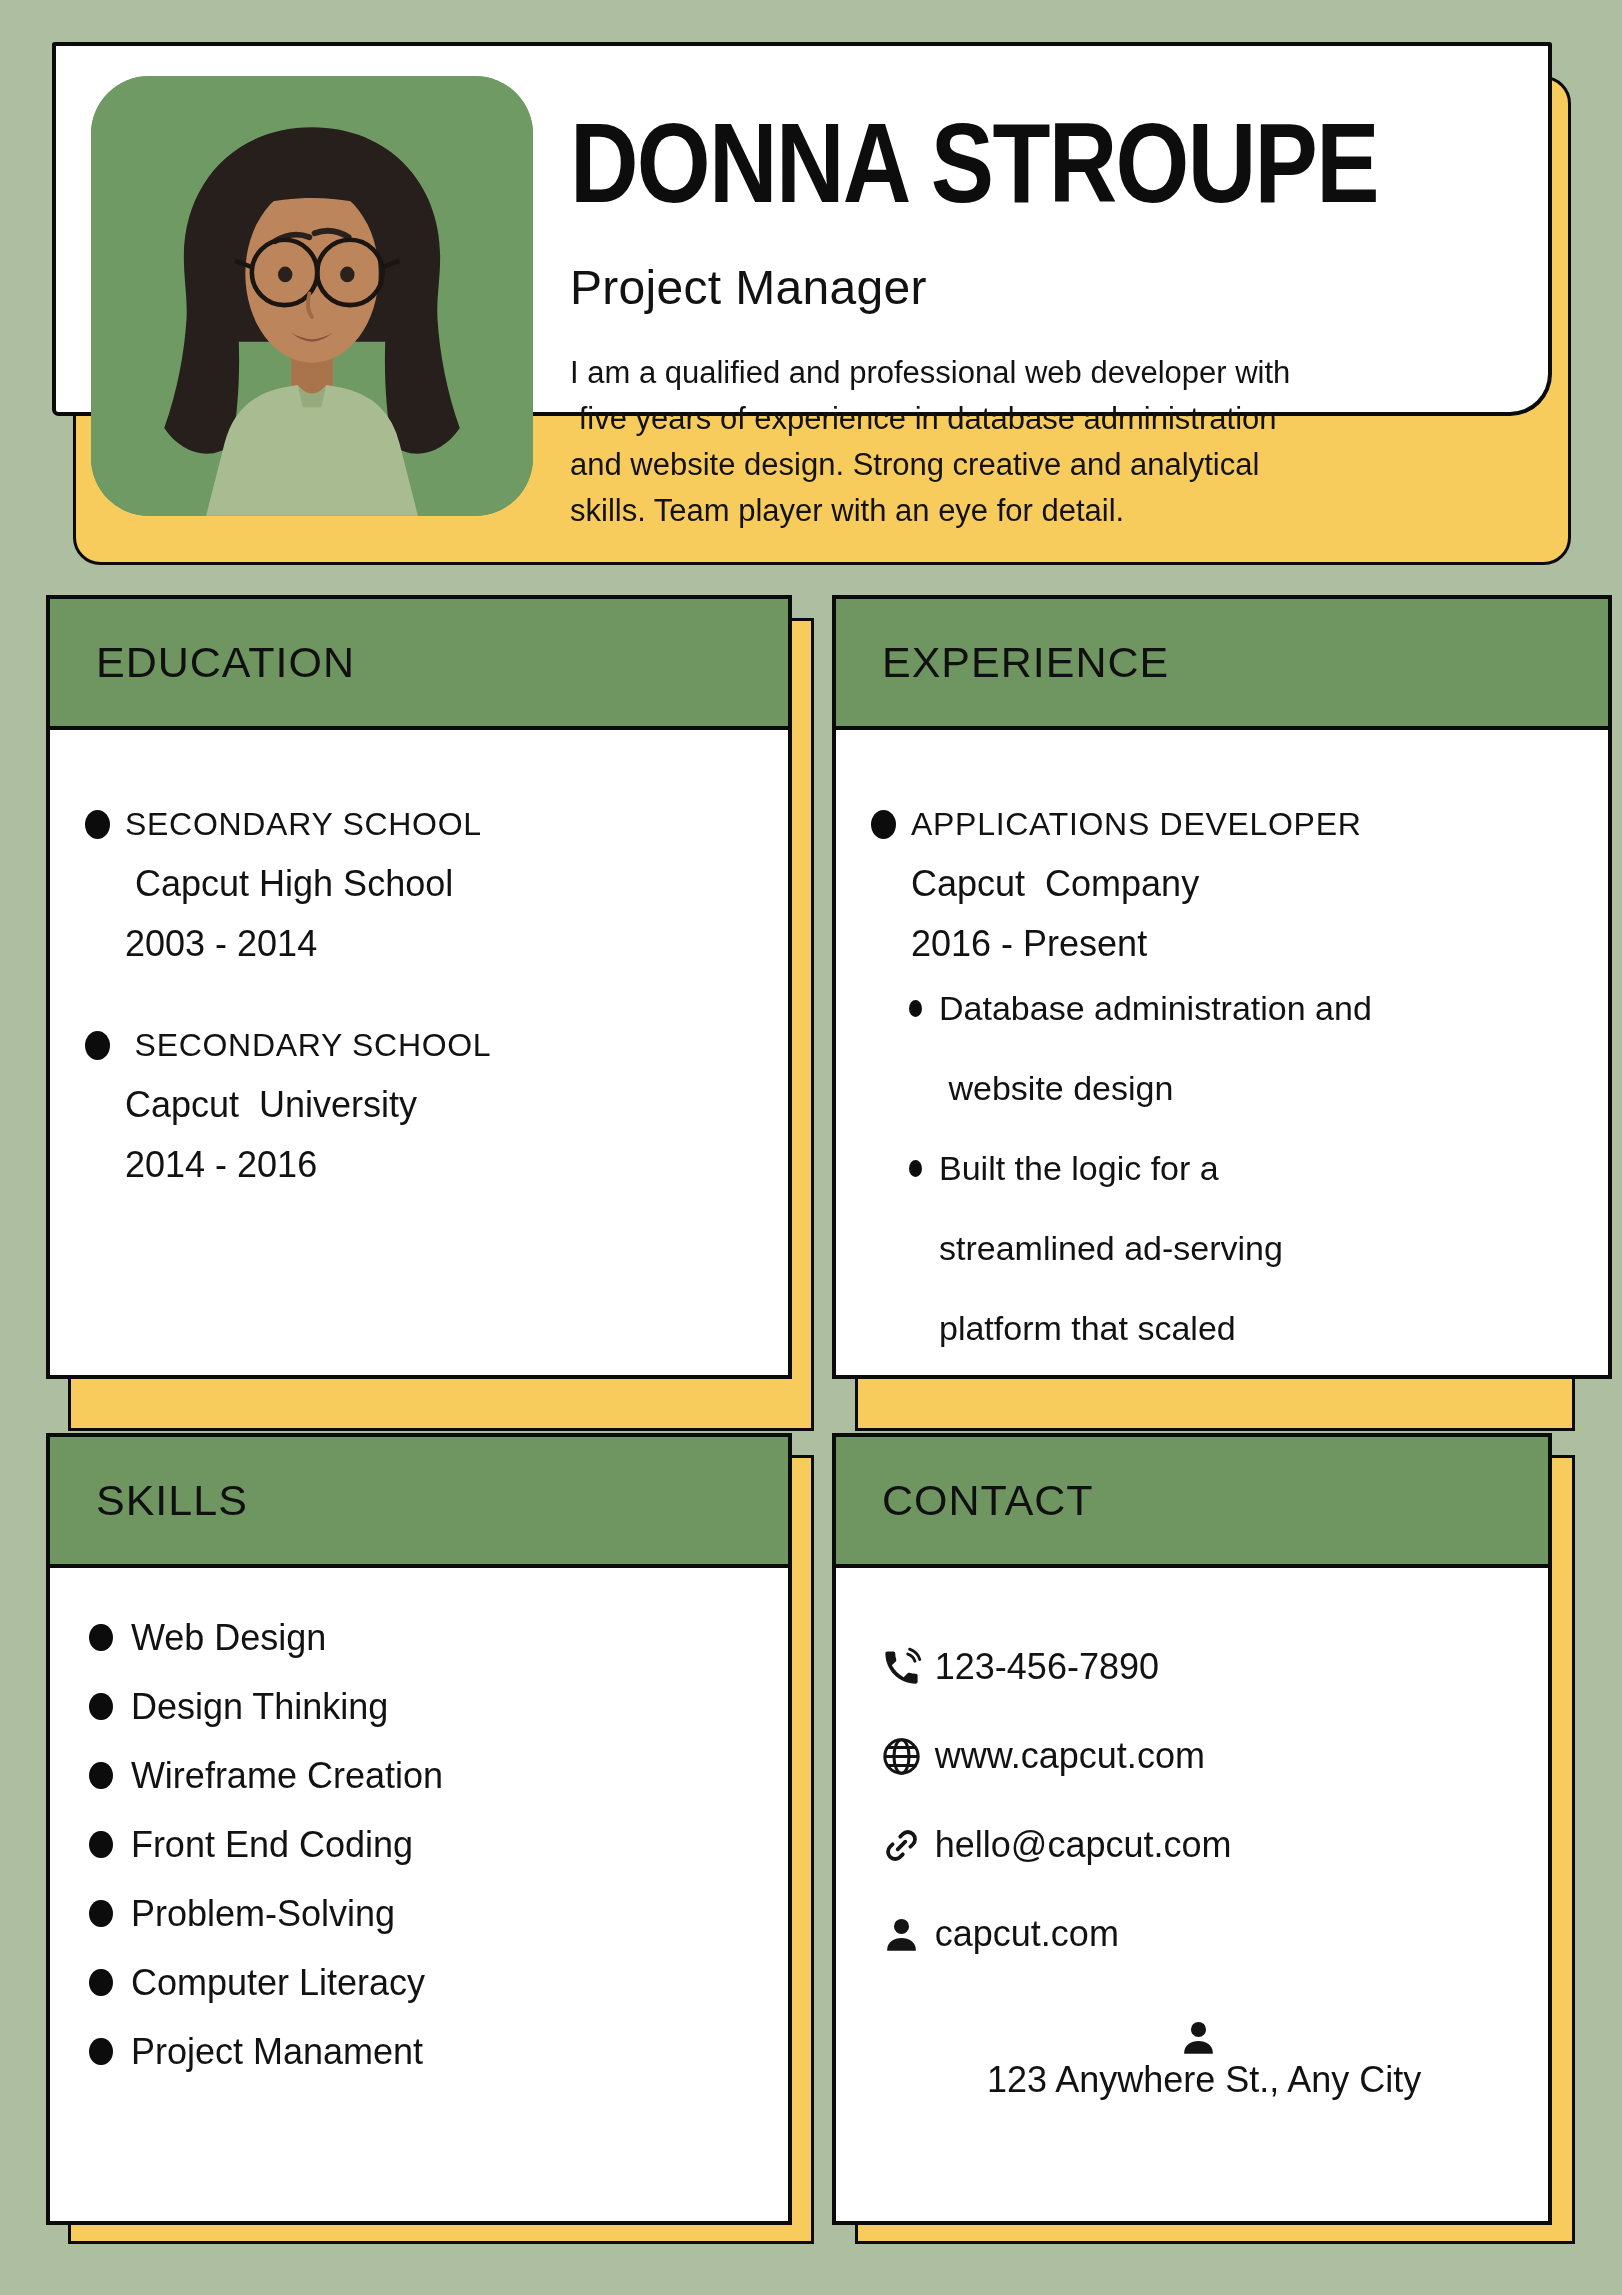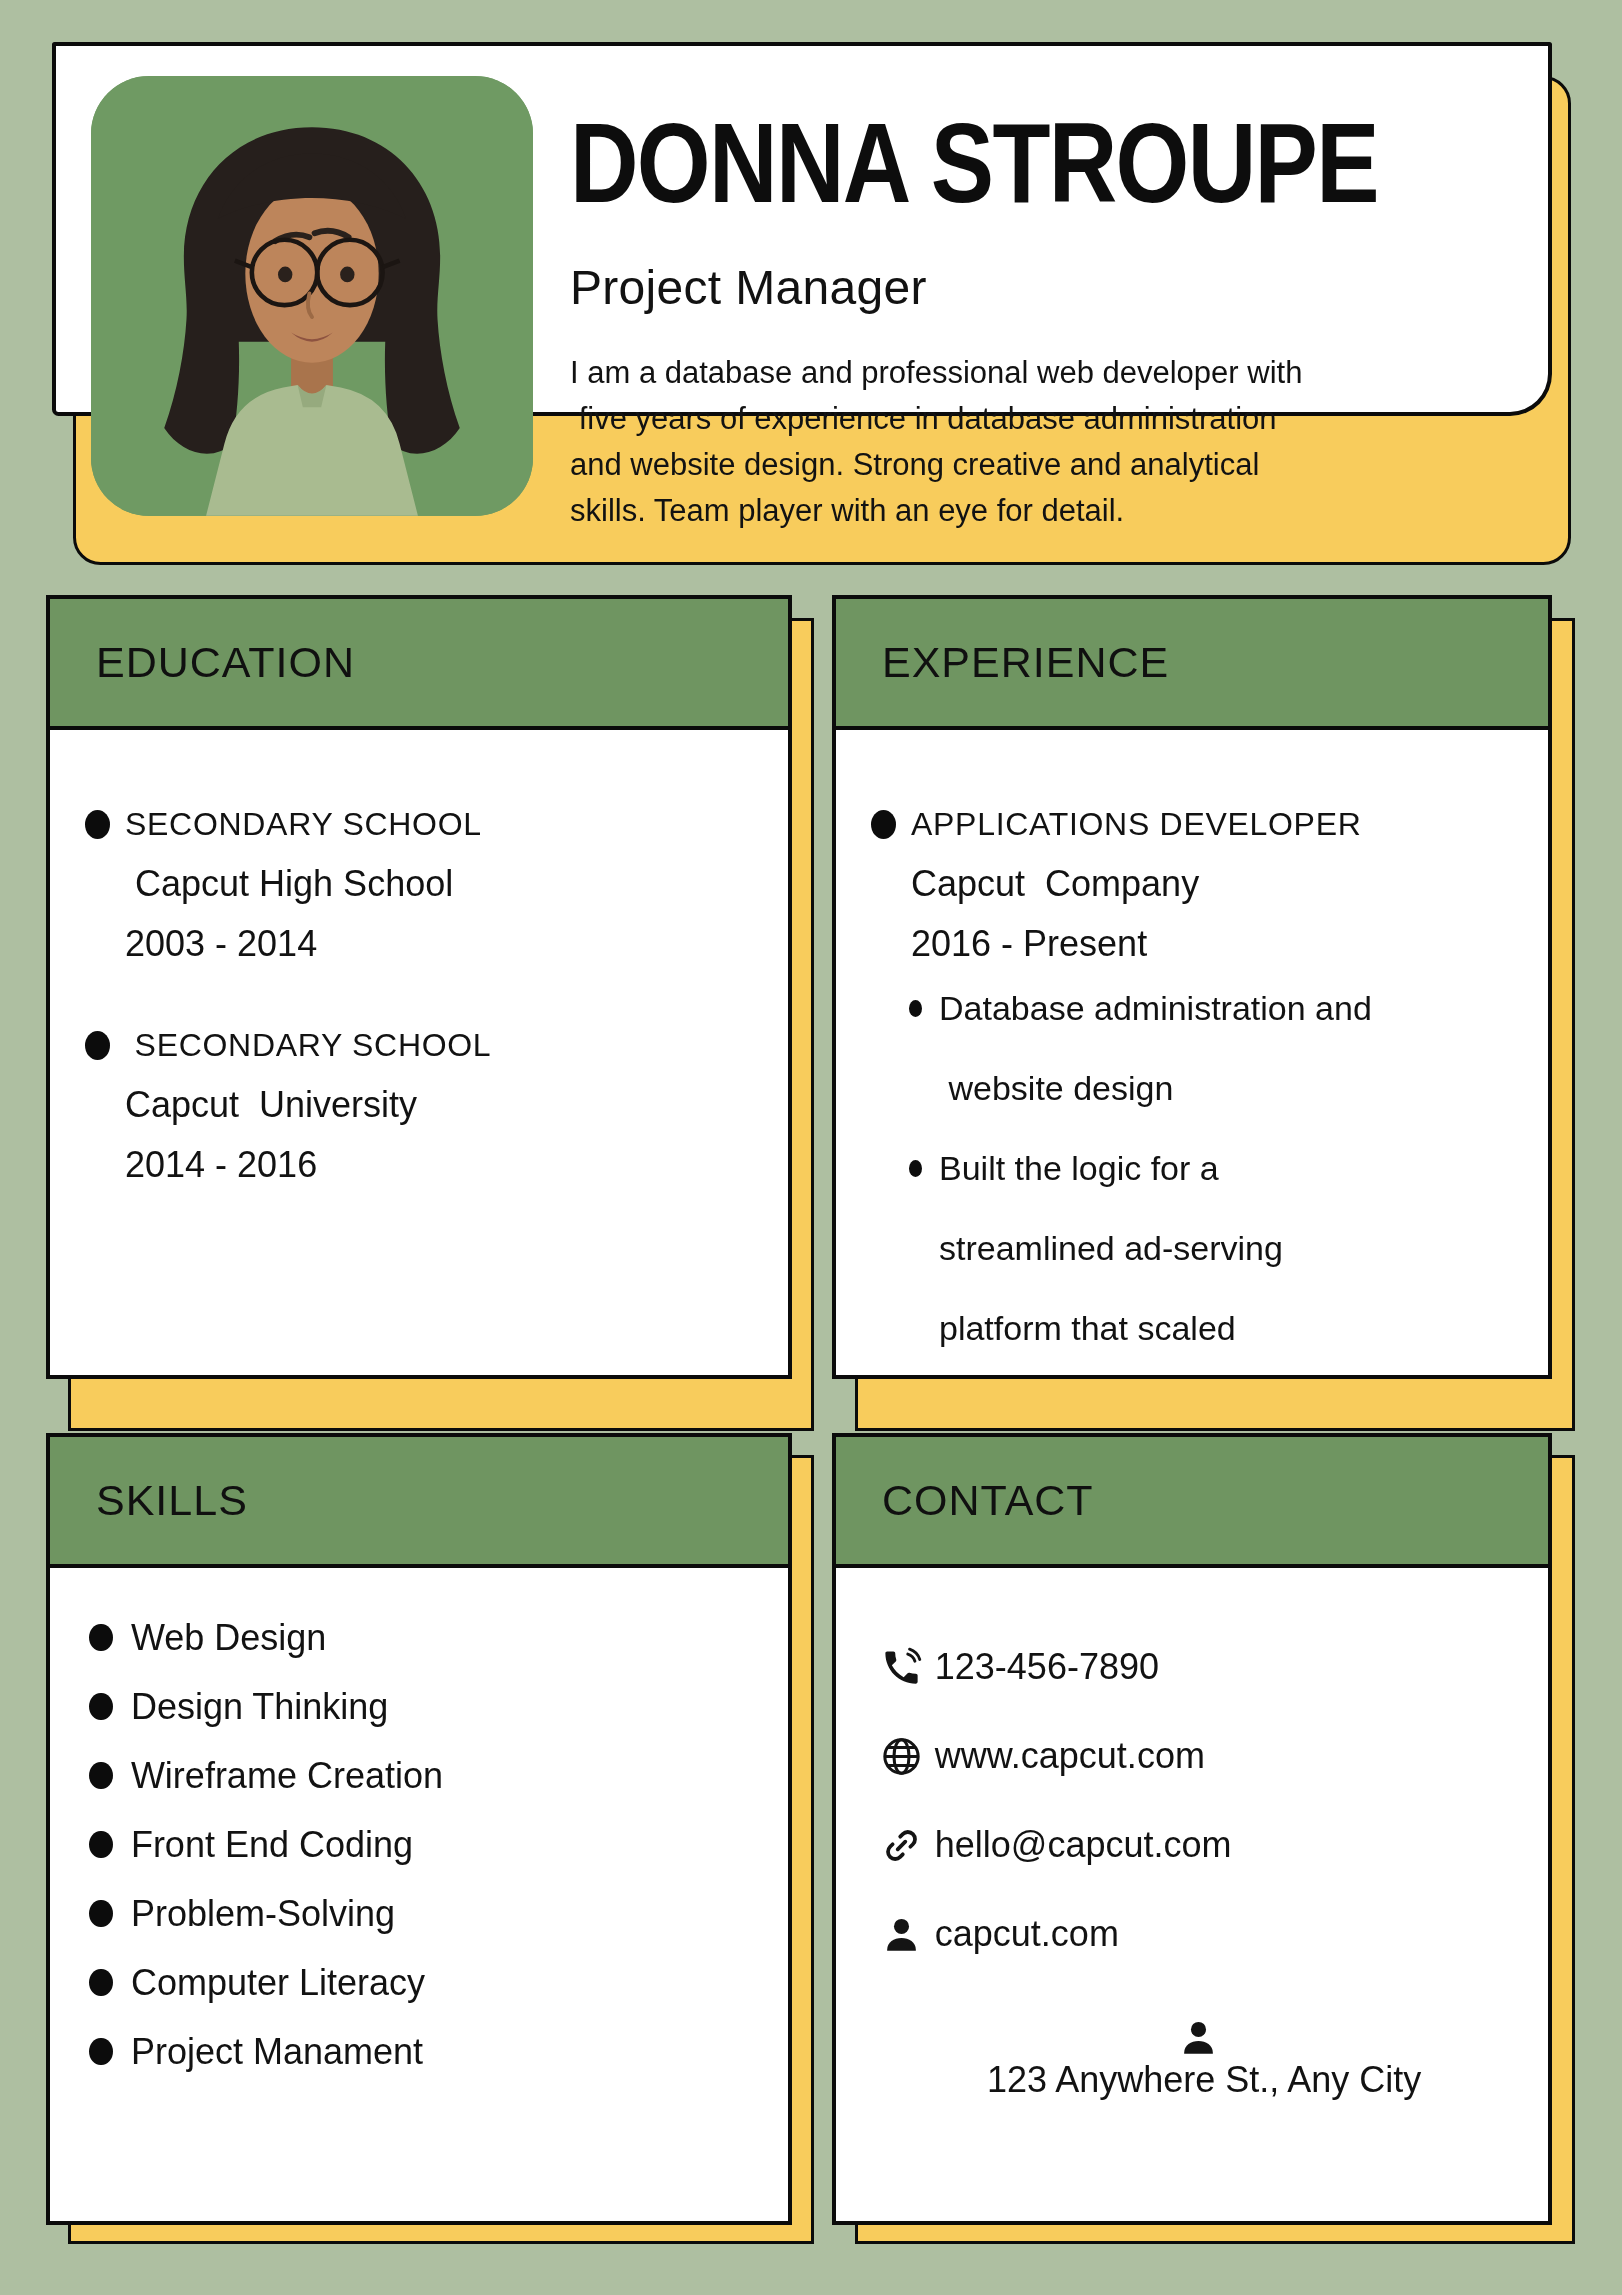--- a/index.html
+++ b/index.html
@@ -13,21 +13,21 @@
   .back{position:absolute;background:#f8cc5c;border:3.9px solid #0b0b0b;box-sizing:border-box;}
   #top-back{left:73px;top:76px;width:1498px;height:489px;border-radius:27.5px;}
   #edu-back{left:68px;top:618px;width:746px;height:813px;}
   #exp-back{left:855px;top:618px;width:720px;height:813px;}
   #skills-back{left:68px;top:1455px;width:746px;height:789px;}
   #contact-back{left:855px;top:1455px;width:720px;height:789px;}
   
   .card{position:absolute;background:#ffffff;border:4.6px solid #0b0b0b;box-sizing:border-box;}
   #top-card{left:52px;top:42px;width:1500px;height:374px;border-radius:2.6px 2.6px 42px 6.5px;}
   #edu{left:46px;top:595px;width:746px;height:784px;}
-  #exp{left:832px;top:595px;width:720px;height:784px;}
+  #exp{left:832px;top:595px;width:780px;height:784px;}
   #skills{left:46px;top:1433px;width:746px;height:792px;}
   #contact{left:832px;top:1433px;width:720px;height:792px;}
   .sec-head{
     height:131px;background:#6f9561;border-bottom:4.6px solid #0b0b0b;
     display:flex;align-items:center;padding-left:46px;box-sizing:border-box;
     font-size:43px;font-weight:500;letter-spacing:1px;color:#101010;
   }
   .sec-body{position:relative;}
   
   .photo{
@@ -92,21 +92,21 @@
         <path d="M334 332q-6 24 4 36" stroke="#9c6a45" stroke-width="6" fill="none" stroke-linecap="round"></path>
         <path d="M306 392q32 20 64 0q-32 28-64 0z" fill="#8e5340"></path>
         <path d="M176 672l28-110q18-72 90-86l22-4 22 26 22-26 22 4q72 14 90 86l28 110z" fill="#a9bb90"></path>
         <path d="M316 472q22 26 44 0l-8 34h-28z" fill="#96aa7e"></path>
       </svg>
     </div>
     <div class="head-text">
       <div class="h-name">DONNA STROUPE</div>
       <div class="h-title">Project Manager</div>
       <div class="bio">
-        <div>I am a database and professional web developer with</div>
+        <div>I am a qualified and professional web developer with</div>
         <div> five years of experience in database administration</div>
         <div>and website design. Strong creative and analytical</div>
         <div>skills. Team player with an eye for detail.</div>
       </div>
     </div>
   </div>
 
   <div class="back" id="edu-back"></div>
   <div class="card" id="edu">
     <div class="sec-head">

